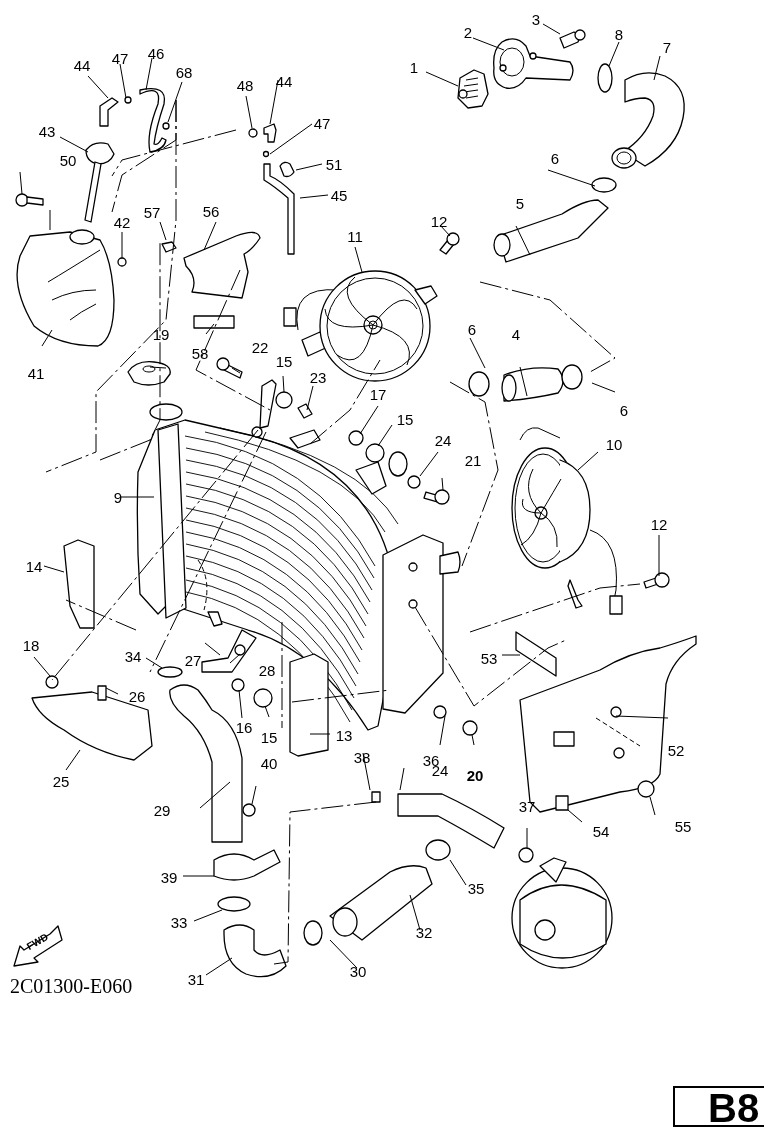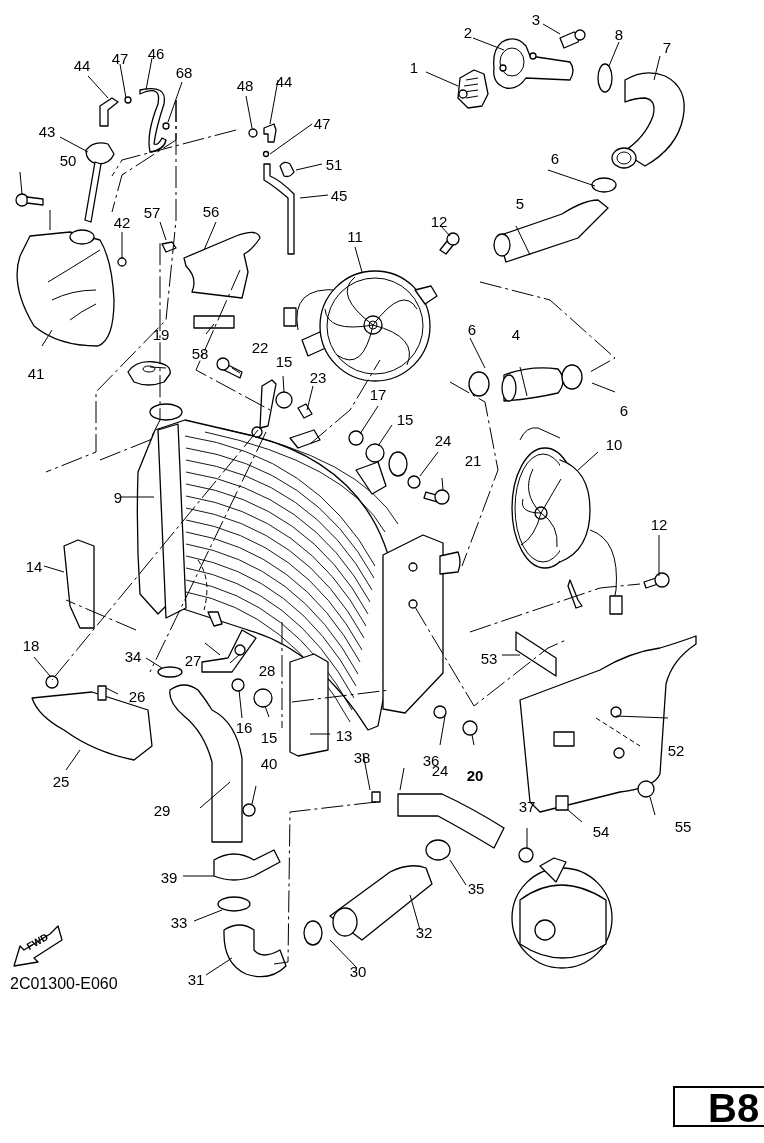--- a/index.html
+++ b/index.html
@@ -7,21 +7,21 @@
          font-family: "Liberation Sans", sans-serif; color: #000; }
   #diagram { position: absolute; left: 0; top: 0; width: 764px; height: 1143px; }
   #diagram .part { fill: #fff; stroke: #000; stroke-width: 1.3; stroke-linejoin: round; stroke-linecap: round; }
   #diagram .thin { fill: none; stroke: #000; stroke-width: 1; }
   #diagram .leader { fill: none; stroke: #000; stroke-width: 1; }
   #diagram .chain { fill: none; stroke: #000; stroke-width: 1; stroke-dasharray: 22 4 3 4; }
   #diagram .dash { fill: none; stroke: #000; stroke-width: 1; stroke-dasharray: 5 3; }
   #diagram .fin { fill: none; stroke: #000; stroke-width: 0.9; }
   .callout { position: absolute; font-size: 15px; line-height: 15px; white-space: nowrap;
              transform: translate(-50%, -50%); }
-  .drawing-code { position: absolute; left: 10px; top: 975px; font-size: 16px; }
+  .drawing-code { position: absolute; left: 10px; top: 975px; font-size: 20px; font-family: Liberation Serif, serif; }
   .fwd-label { position: absolute; left: 26px; top: 936px; font-size: 10px; font-weight: bold;
                transform: rotate(-30deg); }
   .page-ref { position: absolute; left: 673px; top: 1086px; width: 100px; height: 41px;
               border: 2px solid #000; box-sizing: border-box; overflow: hidden; }
   .page-ref span { position: absolute; left: 33px; top: -3px; font-size: 40px; font-weight: bold; line-height: 46px; }
 </style>
 </head>
 <body>
 
 <svg id="diagram" viewBox="0 0 764 1143" xmlns="http://www.w3.org/2000/svg">

